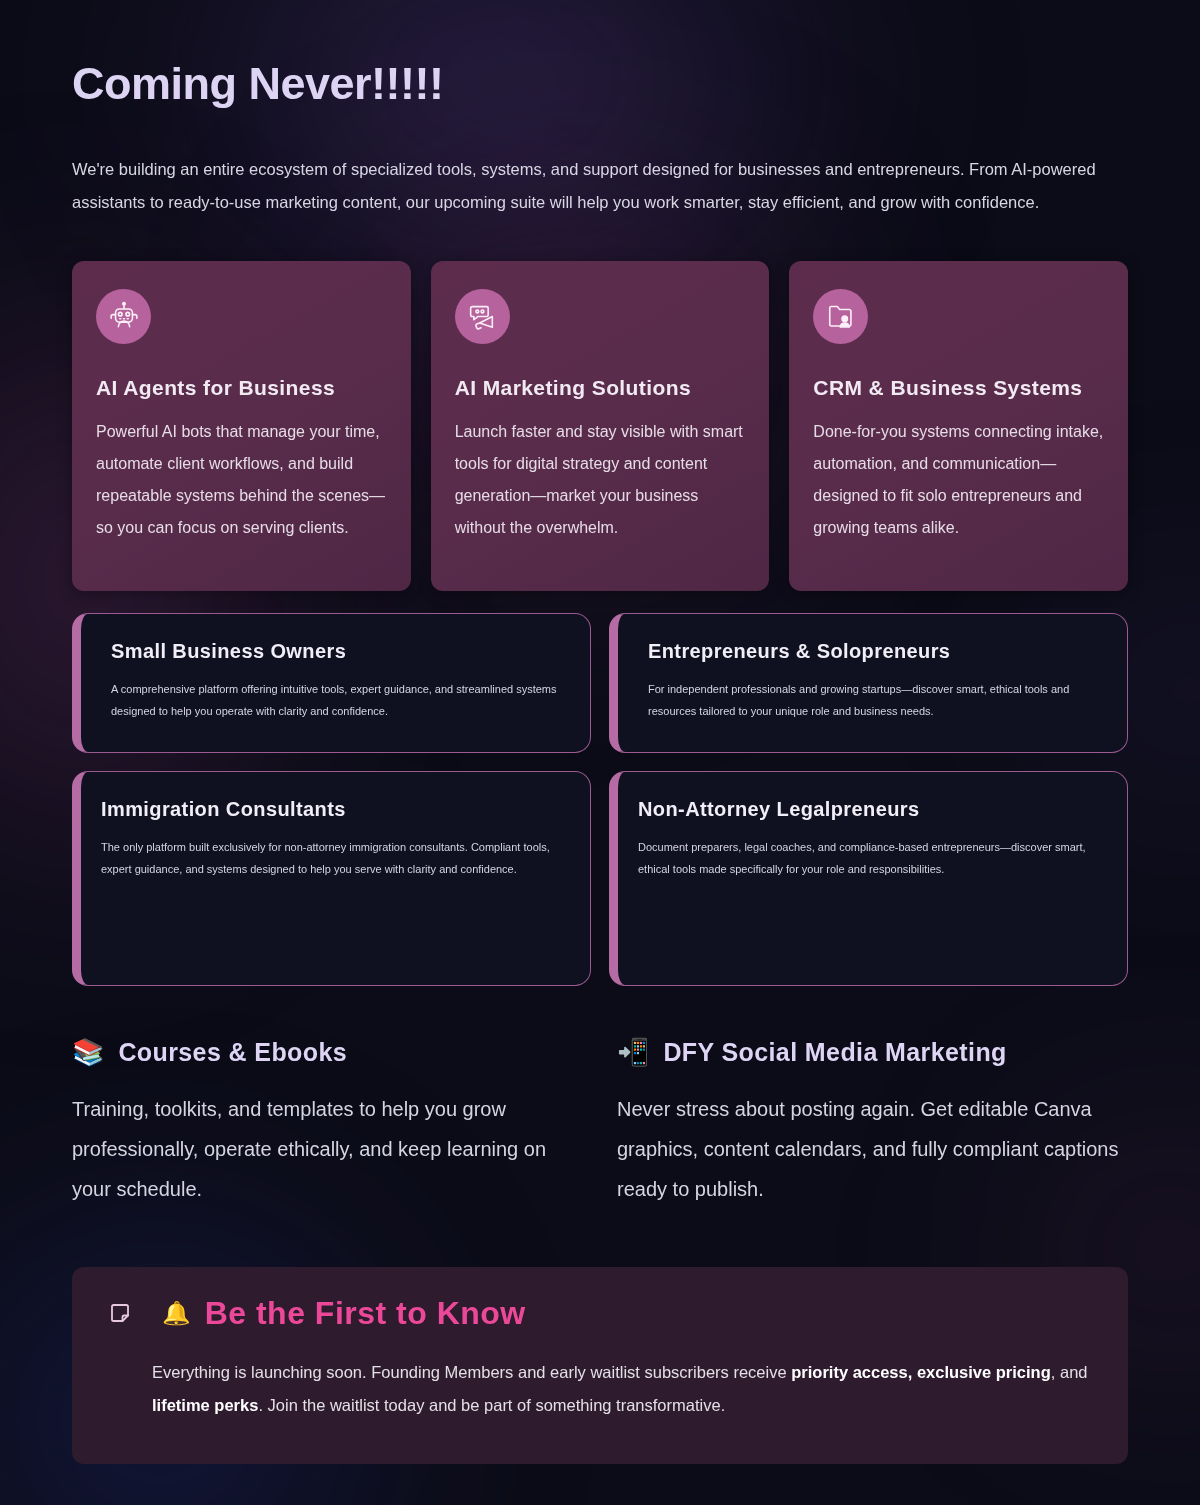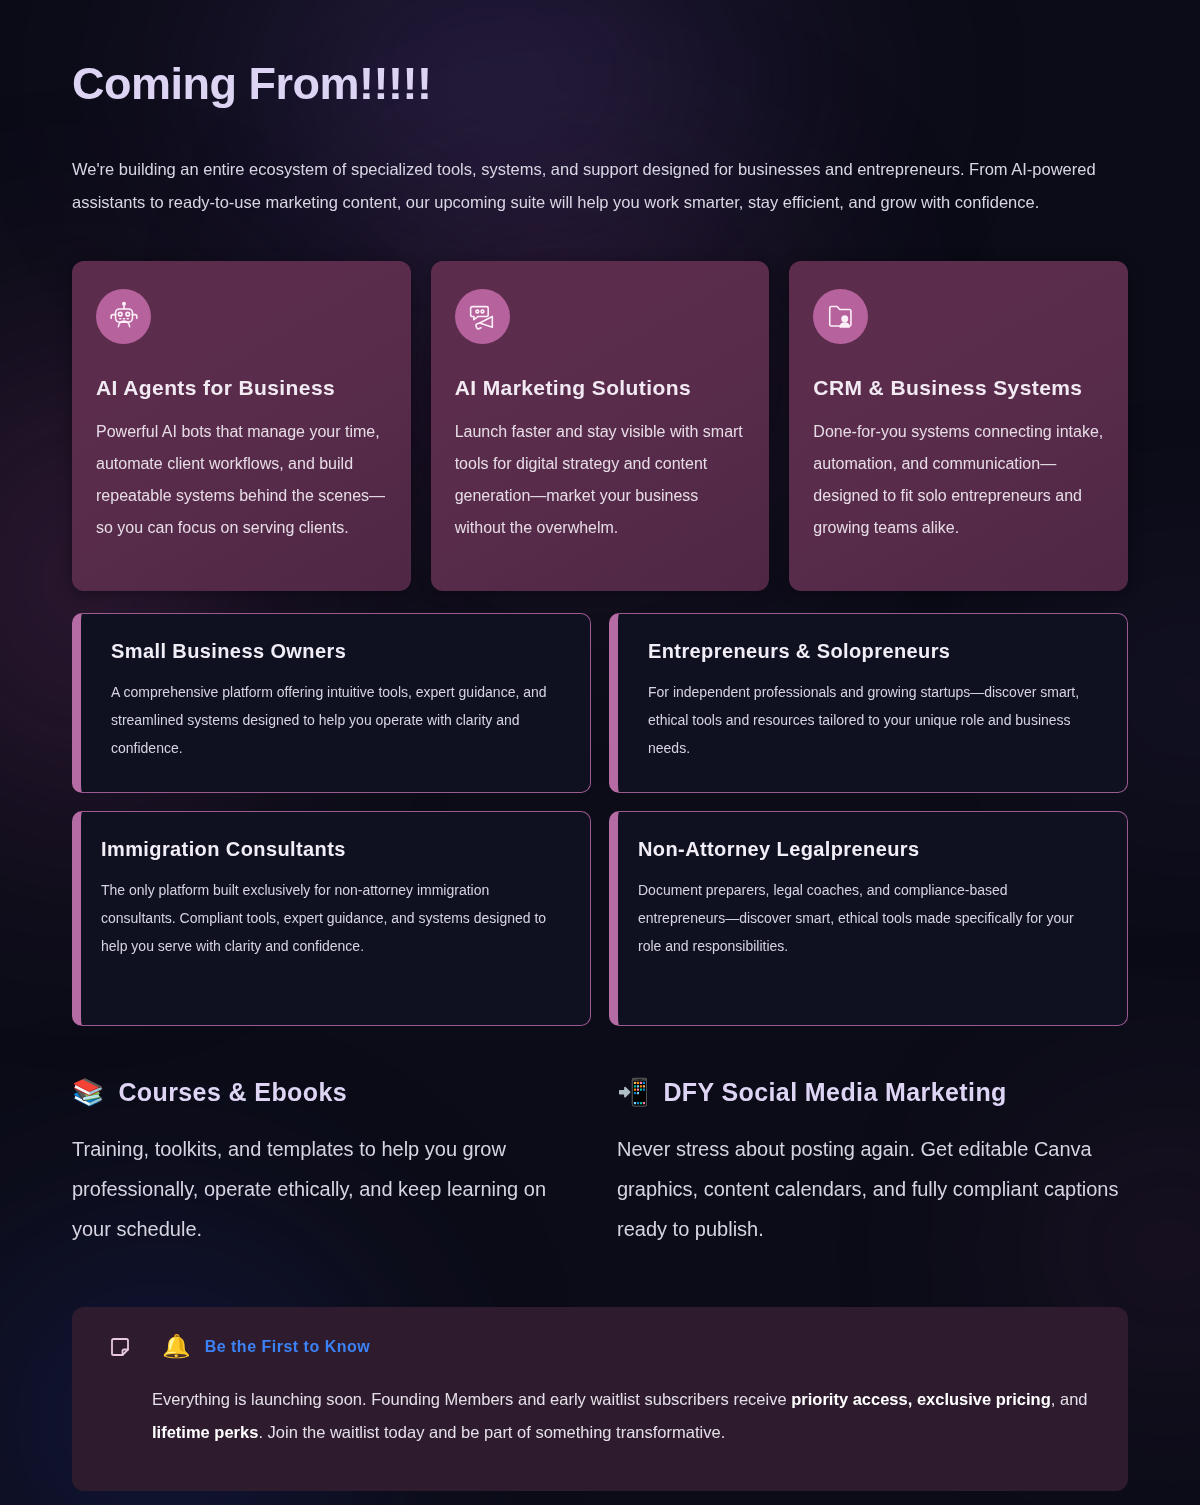--- a/index.html
+++ b/index.html
@@ -126,33 +126,33 @@
   .audience-grid {
     display: grid;
     grid-template-columns: 1fr 1fr;
     gap: 18px 18px;
     margin-top: 22px;
   }
   .audience-card {
     background: #0f1020;
     border: 1.5px solid #9b5a90;
     border-left: 9px solid #b56ba3;
-    border-radius: 10px;
+    border-radius: 16px;
     padding: 26px 30px 30px 30px;
   }
   .audience-card.tall { min-height: 215px; padding-left: 20px; }
   .audience-title {
     font-size: 20px;
     font-weight: 700;
     letter-spacing: 0.4px;
     color: #f1eef7;
     margin-bottom: 15px;
   }
   .audience-desc {
-    font-size: 14px;
+    font-size: 11px;
     line-height: 2.0;
     color: #d6d4e1;
   }
 
   
   .offering-grid {
     display: grid;
     grid-template-columns: 1fr 1fr;
     gap: 0 34px;
     margin-top: 52px;
@@ -187,24 +187,24 @@
     padding: 28px 36px 42px 36px;
   }
   .callout-head {
     display: flex;
     align-items: center;
     gap: 14px;
   }
   .callout-note-icon { display: block; }
   .callout-bell { font-size: 23px; line-height: 1; margin-left: 16px; }
   .callout-title {
-    font-size: 16px;
+    font-size: 32px;
     font-weight: 700;
     letter-spacing: 0.5px;
-    color: #3b82f6;
+    color: #ec4899;
   }
   .callout-body {
     margin-top: 24px;
     margin-left: 44px;
     font-size: 16.5px;
     line-height: 2.0;
     color: #e4dfe6;
     max-width: 940px;
   }
   .callout-body b { font-weight: 700; color: #ffffff; }
@@ -216,21 +216,21 @@
   <div class="glow glow-violet-top"></div>
   <div class="glow glow-plum-mid"></div>
   <div class="glow glow-magenta-left"></div>
   <div class="glow glow-violet-rightmid"></div>
   <div class="glow glow-blue-bottom"></div>
   <div class="glow glow-plum-right"></div>
 </div>
 
 <div class="page">
 
-  <h1 class="hero-title">Coming From!!!!!</h1>
+  <h1 class="hero-title">Coming Never!!!!!</h1>
 
   <p class="hero-intro">We're building an entire ecosystem of specialized tools, systems, and support designed for businesses and entrepreneurs. From AI-powered assistants to ready-to-use marketing content, our upcoming suite will help you work smarter, stay efficient, and grow with confidence.</p>
 
   <div class="feature-row">
 
     <div class="feature-card">
       <div class="feature-icon-circle">
         <svg width="30" height="30" viewBox="0 0 32 32" fill="none" stroke="#fceff7" stroke-width="1.7" stroke-linecap="round" stroke-linejoin="round">
           <line x1="16" y1="4" x2="16" y2="8"></line>
           <circle cx="16" cy="3" r="1.3" fill="#fceff7"></circle>

